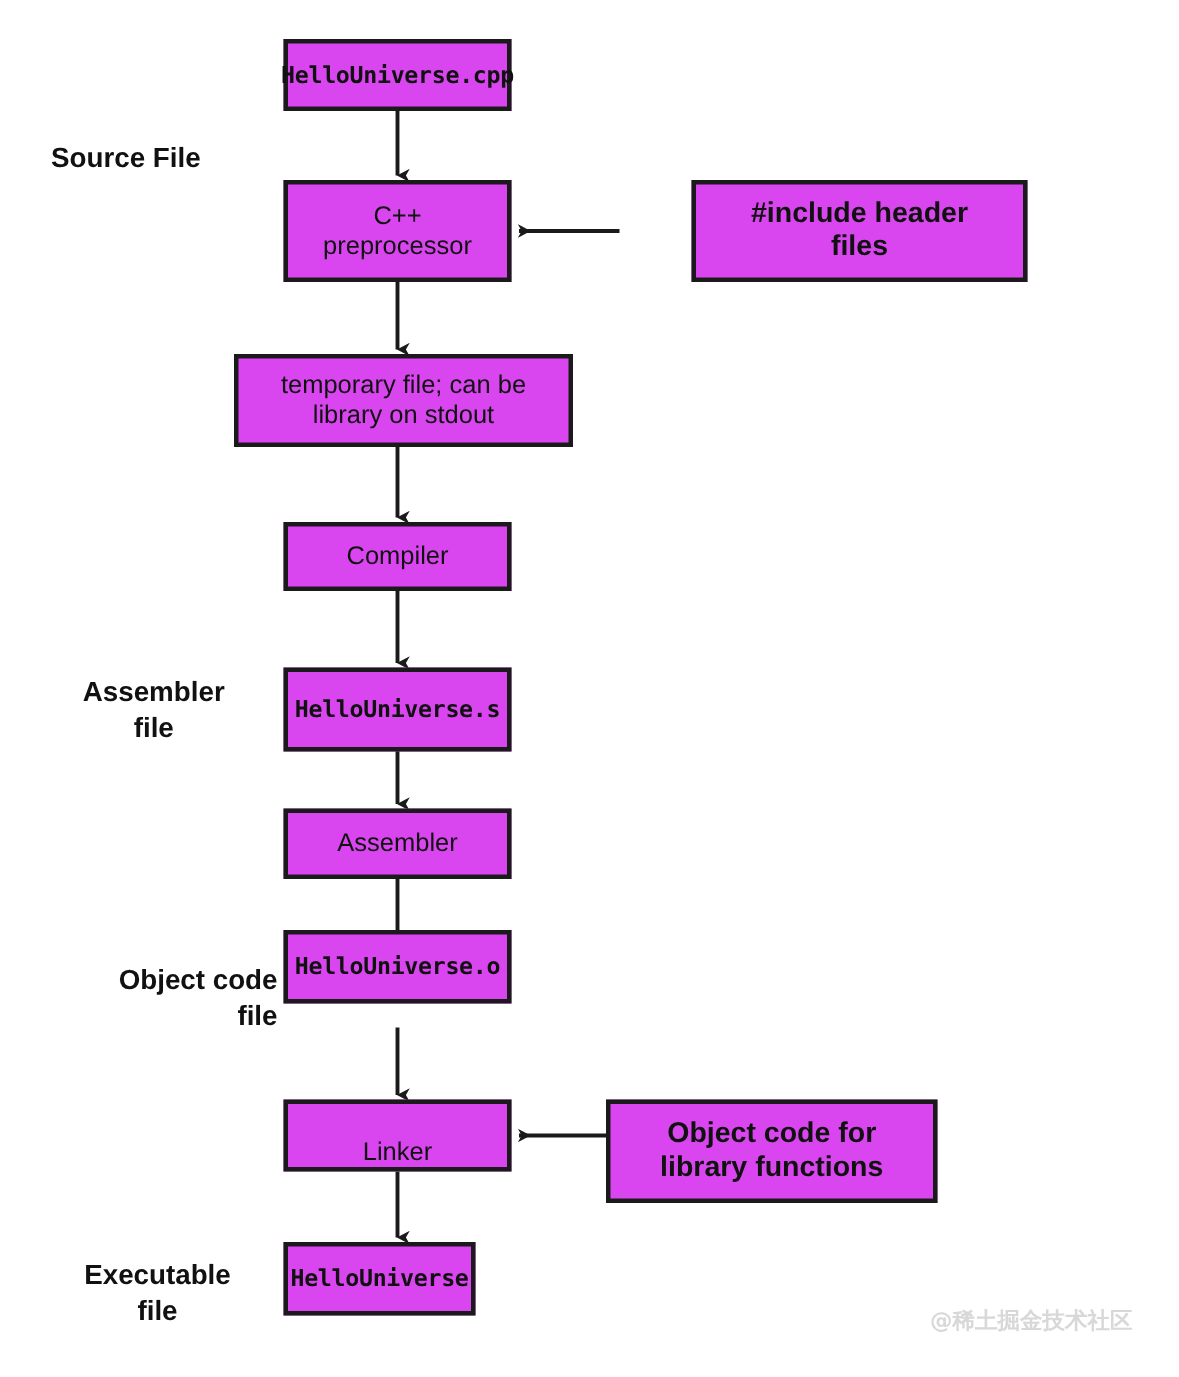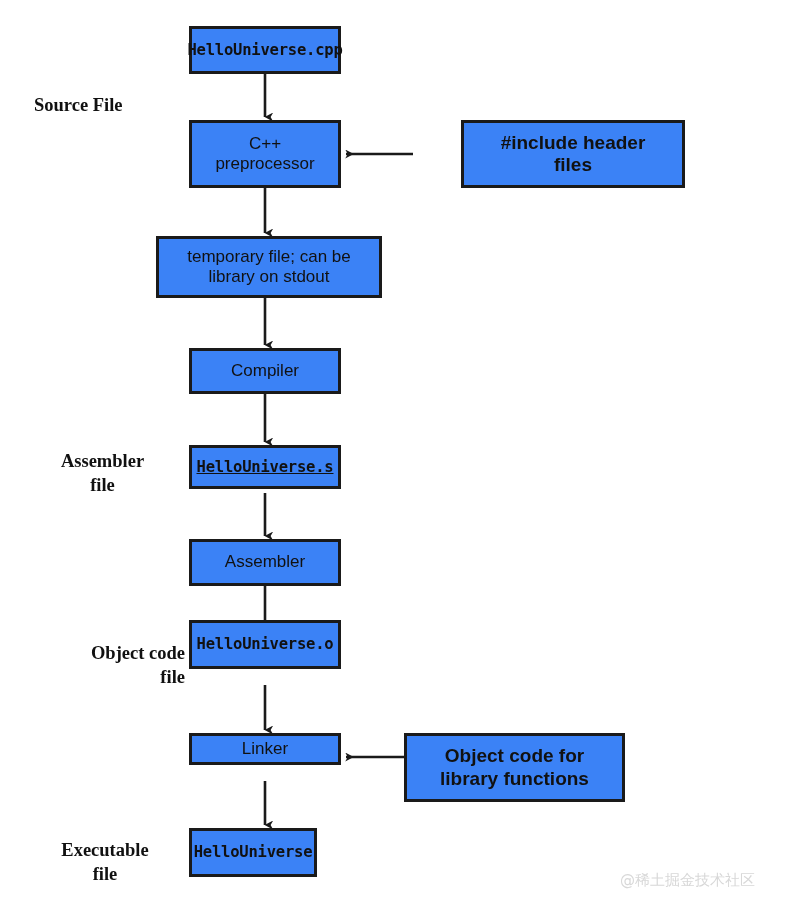--- a/index.html
+++ b/index.html
@@ -18,21 +18,21 @@
   #canvas {
     position: absolute;
     left: 0; top: 0;
     width: 786px;
     height: 918px;
   }
   .node {
     position: absolute;
     box-sizing: border-box;
     border: 3px solid #1a1a1a;
-    background: #3b82f6;
+    background: #d946ef;
     display: flex;
     align-items: center;
     justify-content: center;
     text-align: center;
     line-height: 1.18;
     color: #111111;
   }
   .node span.txt { display: block; }
   .mono {
     font-family: "DejaVu Sans Mono", "Liberation Mono", monospace;
@@ -45,34 +45,35 @@
     font-weight: normal;
     font-size: 17px;
   }
   .sans-bold {
     font-family: "Liberation Sans", sans-serif;
     font-weight: bold;
     font-size: 19px;
   }
   .stage-label {
     position: absolute;
-    font-family: Liberation Serif, serif;
+    font-family: Liberation Sans, sans-serif;
     font-weight: bold;
     font-size: 18.5px;
     color: #111111;
     text-align: center;
     line-height: 1.30;
     white-space: pre-line;
   }
   .watermark {
     position: absolute;
     font-family: "DejaVu Sans", sans-serif;
     font-size: 15px;
     color: #d8d8d8;
     white-space: nowrap;
+    font-weight: bold;
   }
   svg.arrows {
     position: absolute;
     left: 0; top: 0;
     width: 786px;
     height: 918px;
     pointer-events: none;
   }
 </style>
 </head>
@@ -126,33 +127,33 @@
 
   <div class="node" style="left:156px; top:236px; width:226px; height:62px;">
     <span class="txt sans" style="white-space:pre-line;">temporary file; can be
 library on stdout</span>
   </div>
 
   <div class="node" style="left:189px; top:348px; width:152px; height:46px;">
     <span class="txt sans">Compiler</span>
   </div>
 
-  <div class="node" style="left:189px; top:445px; width:152px; height:44px;text-decoration:underline;">
+  <div class="node" style="left:189px; top:445px; width:152px; height:56px;">
     <span class="txt mono">HelloUniverse.s</span>
   </div>
 
   <div class="node" style="left:189px; top:539px; width:152px; height:47px;">
     <span class="txt sans">Assembler</span>
   </div>
 
   <div class="node" style="left:189px; top:620px; width:152px; height:49px;">
     <span class="txt mono">HelloUniverse.o</span>
   </div>
 
-  <div class="node" style="left:189px; top:733px; width:152px; height:32px;">
+  <div class="node" style="left:189px; top:733px; width:152px; height:48px;align-items:flex-end;">
     <span class="txt sans">Linker</span>
   </div>
 
   <div class="node" style="left:404px; top:723px; width:221px; height:69px;margin-top:10px;">
     <span class="txt sans-bold" style="white-space:pre-line;">Object code for
 library functions</span>
   </div>
 
   <div class="node" style="left:189px; top:828px; width:128px; height:49px;">
     <span class="txt mono">HelloUniverse</span>

